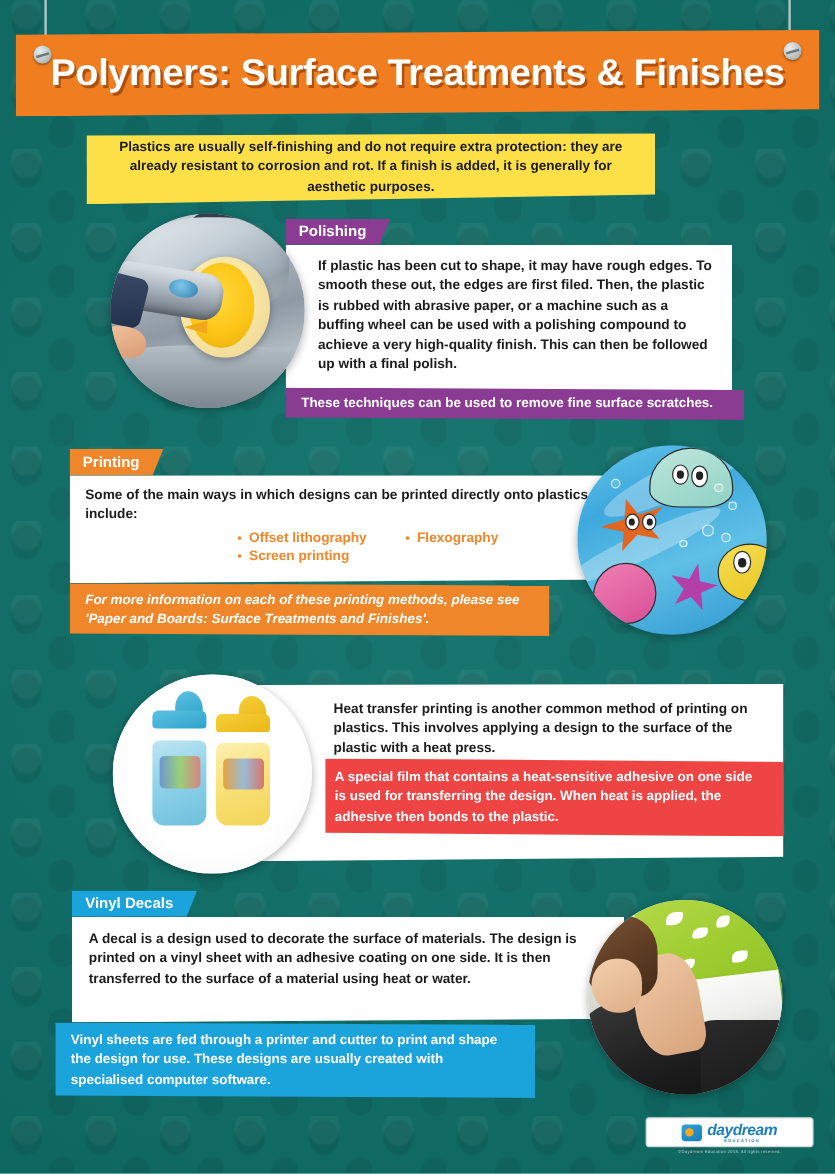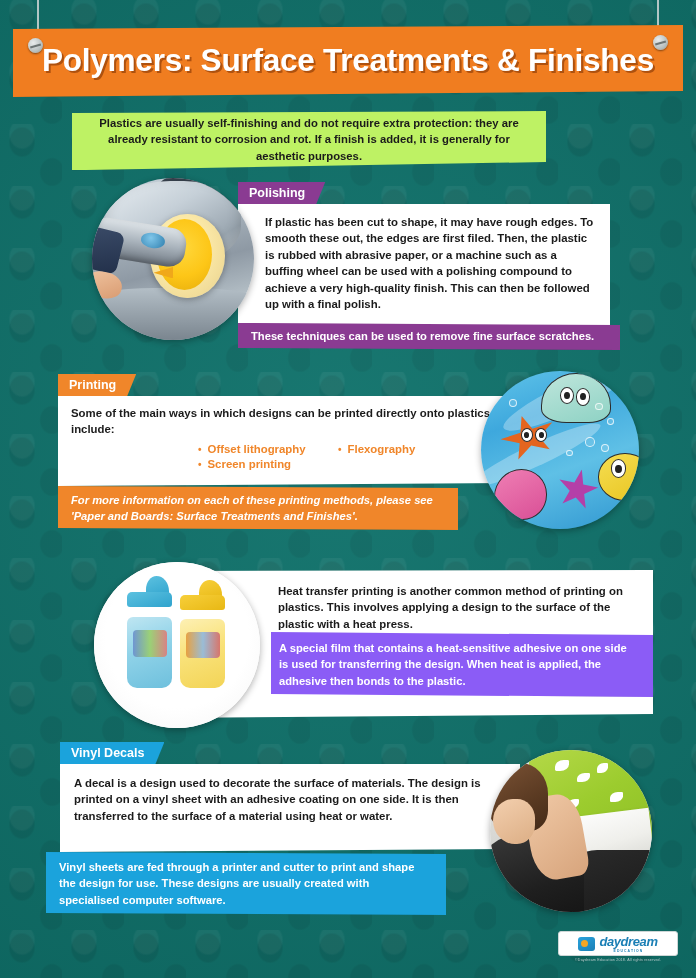--- a/index.html
+++ b/index.html
@@ -94,21 +94,21 @@
   .screw.left  { left: 28px;  top: 38px; }
   .screw.right { right: 28px; top: 35px; }
 
   
   #intro-box {
     position: absolute;
     left: 72px;
     top: 111px;
     width: 474px;
     min-height: 53px;
-    background: #bef264;
+    background: #fde047;
     clip-path: polygon(0 2px, 100% 0, 100% 51px, 0 100%);
     box-shadow: 0 2px 5px rgba(0,0,0,0.25);
     display: flex;
     align-items: center;
     justify-content: center;
     padding: 4px 22px 6px 22px;
   }
   #intro-text {
     color: #1b1b1b;
     font-size: 11.3px;
@@ -319,21 +319,21 @@
     background: #fff; border: 1.4px solid #2c2c2c;
   }
   .ph-eye .pupil { position: absolute; left: 28%; top: 26%; width: 46%; height: 46%; border-radius: 50%; background: #222; }
 
   
   #sec-heat { left: 16px; top: 562px; width: 696px; height: 172px; }
   #heat-card { left: 152px; top: 8px; width: 485px; height: 148px;
                clip-path: polygon(0 1px, 100% 0, 100% calc(100% - 4px), 0 100%); }
   #heat-card-inner { padding: 13px 16px 0 110px; }
   #heat-callout { left: 255px; top: 70px; width: 382px; height: 65px;
-                  background: #8b5cf6;
+                  background: #ef4444;
                   clip-path: polygon(0 0, 100% 3px, 100% 100%, 0 calc(100% - 3px));
                   padding: 0 14px 0 8px; align-items: center; }
   #heat-photo { left: 78px; top: 0; width: 166px; height: 166px; background: #ffffff; }
 
   
   .ph-cups-bg { position: absolute; inset: 0; background: radial-gradient(circle at 50% 45%, #ffffff 58%, #f4f4f4 100%); }
   .cup { position: absolute; bottom: 22%; }
   .cup .body {
     position: absolute; bottom: 0; width: 100%; height: 74%;
     border-radius: 6px 6px 10px 10px;
@@ -414,21 +414,21 @@
     position: absolute; right: -8%; bottom: -10%; width: 60%; height: 48%;
     background: linear-gradient(160deg, #2b2b2b, #161616);
     border-radius: 30% 10% 20% 40%;
   }
 
   
   #footer-logo {
     position: absolute;
     right: 18px;
     bottom: 16px;
-    width: 120px;
+    width: 140px;
     text-align: center;
     z-index: 10;
   }
   #logo-plate {
     background: #ffffff;
     border: 1px solid #cdd6d6;
     border-radius: 3px;
     padding: 3px 6px 2px 6px;
     display: flex;
     align-items: center;

